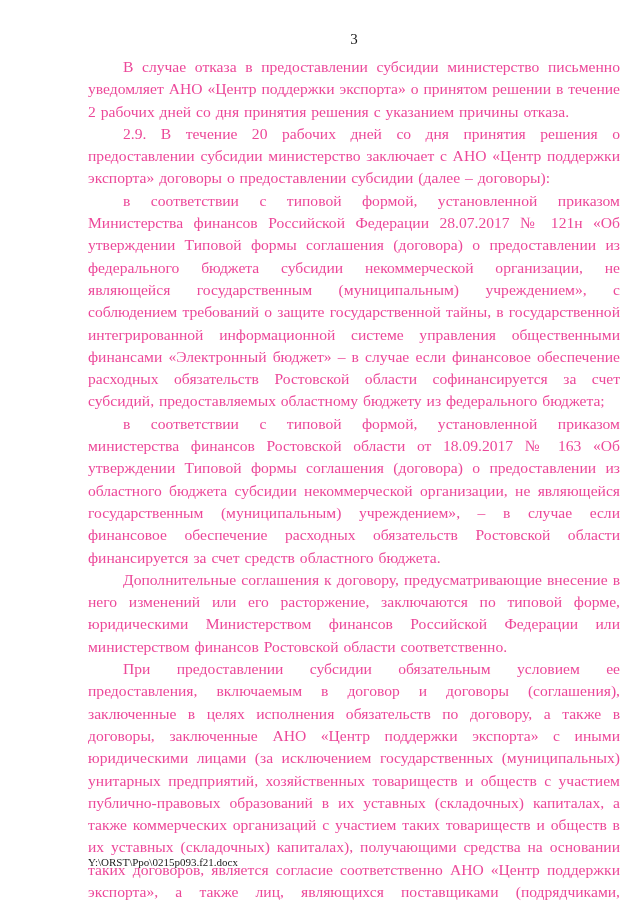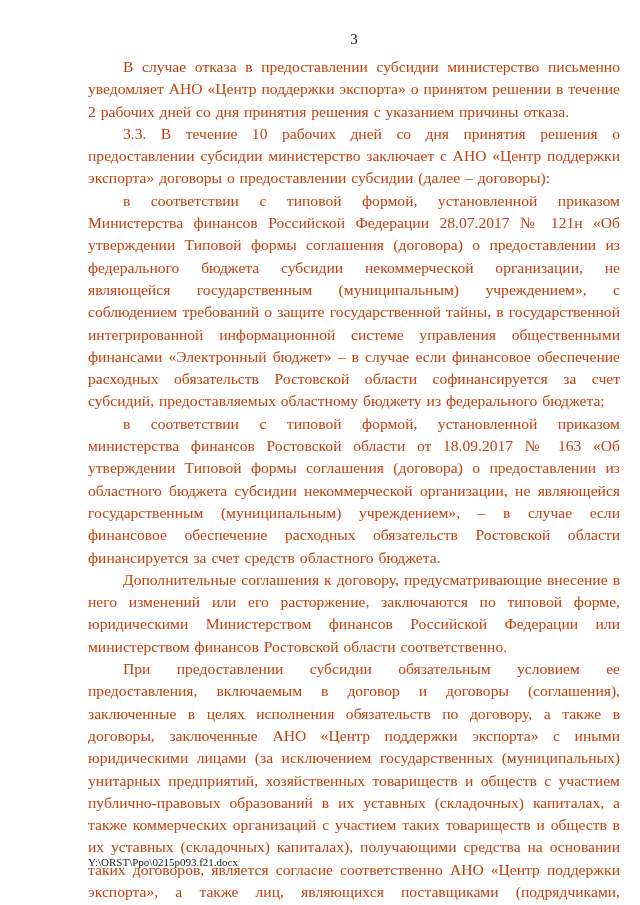--- a/index.html
+++ b/index.html
@@ -34,42 +34,42 @@
     width: 532px;
   }
   .body-text p {
     margin: 0;
     padding: 0;
     text-align: justify;
     text-indent: 35px;
     font-size: 15.6px;
     line-height: 22.3px;
     word-spacing: 1px;
-    color: #c2410c;
+    color: #ec4899;
   }
   .footer-path {
     position: absolute;
     top: 855px;
     left: 88px;
     font-size: 11px;
     line-height: 14px;
     color: #1b1b1b;
     white-space: nowrap;
   }
 </style>
 </head>
 <body>
 
 <div class="page">
 
   <div class="page-number">3</div>
 
   <div class="body-text">
     <p>В случае отказа в предоставлении субсидии министерство письменно уведомляет АНО «Центр поддержки экспорта» о принятом решении в течение 2 рабочих дней со дня принятия решения с указанием причины отказа.</p>
-    <p>3.3. В течение 10 рабочих дней со дня принятия решения о предоставлении субсидии министерство заключает с АНО «Центр поддержки экспорта» договоры о предоставлении субсидии (далее – договоры):</p>
+    <p>2.9. В течение 20 рабочих дней со дня принятия решения о предоставлении субсидии министерство заключает с АНО «Центр поддержки экспорта» договоры о предоставлении субсидии (далее – договоры):</p>
     <p>в соответствии с типовой формой, установленной приказом Министерства финансов Российской Федерации 28.07.2017 № 121н «Об утверждении Типовой формы соглашения (договора) о предоставлении из федерального бюджета субсидии некоммерческой организации, не являющейся государственным (муниципальным) учреждением», с соблюдением требований о защите государственной тайны, в государственной интегрированной информационной системе управления общественными финансами «Электронный бюджет» – в случае если финансовое обеспечение расходных обязательств Ростовской области софинансируется за счет субсидий, предоставляемых областному бюджету из федерального бюджета;</p>
     <p>в соответствии с типовой формой, установленной приказом министерства финансов Ростовской области от 18.09.2017 № 163 «Об утверждении Типовой формы соглашения (договора) о предоставлении из областного бюджета субсидии некоммерческой организации, не являющейся государственным (муниципальным) учреждением», – в случае если финансовое обеспечение расходных обязательств Ростовской области финансируется за счет средств областного бюджета.</p>
     <p>Дополнительные соглашения к договору, предусматривающие внесение в него изменений или его расторжение, заключаются по типовой форме, юридическими Министерством финансов Российской Федерации или министерством финансов Ростовской области соответственно.</p>
     <p>При предоставлении субсидии обязательным условием ее предоставления, включаемым в договор и договоры (соглашения), заключенные в целях исполнения обязательств по договору, а также в договоры, заключенные АНО «Центр поддержки экспорта» с иными юридическими лицами (за исключением государственных (муниципальных) унитарных предприятий, хозяйственных товариществ и обществ с участием публично-правовых образований в их уставных (складочных) капиталах, а также коммерческих организаций с участием таких товариществ и обществ в их уставных (складочных) капиталах), получающими средства на основании таких договоров, является согласие соответственно АНО «Центр поддержки экспорта», а также лиц, являющихся поставщиками (подрядчиками, исполнителями) по договорам (соглашениям), заключенным в целях исполнения обязательств по договору, лиц, получающих средства на основании договоров, заключенных с АНО «Центр поддержки экспорта», на осуществление министерством и органами государственного финансового контроля проверок соблюдения ими условий, целей и порядка предоставления субсидии.</p>
   </div>
 
   <div class="footer-path">Y:\ORST\Ppo\0215p093.f21.docx</div>
 
 </div>
 

